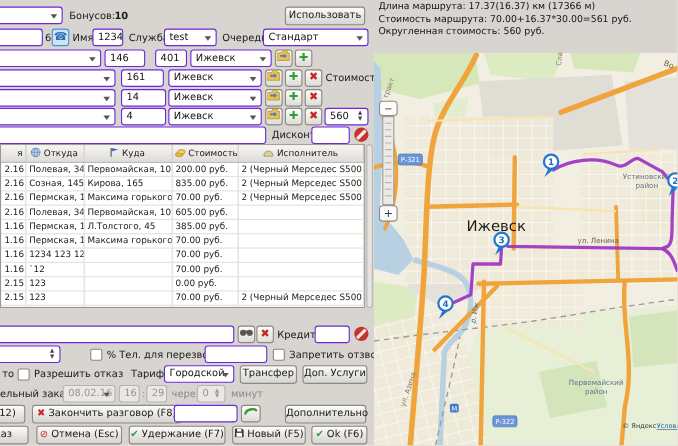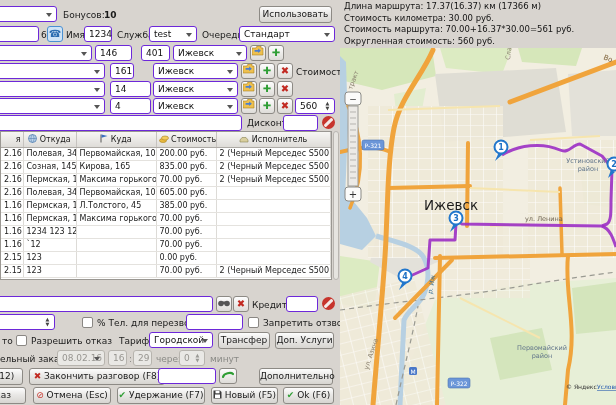--- a/index.html
+++ b/index.html
@@ -84,21 +84,21 @@
       <svg width="12" height="10" viewBox="0 0 12 10">
         <path d="M0,2 L4,2 L5,0 L9,0 L9,2 L11,2 L11,9 L0,9 Z" fill="#eec04f" stroke="#a8821e" stroke-width="0.6"></path>
         <path d="M4,6 L8,6 L8,4.5 L11,7 L8,9.5 L8,8 L4,8 Z" fill="#4a7fd0" transform="translate(-1,-1.5) scale(0.9)"></path>
         </svg></div>
     <div class="ibtn" style="left:268px; top:45px;">
       <span class="green-plus">✚</span></div>
 
     <div class="dd" style="left:-80px; top:63px; width:185px;">
       <span class="chev"></span>
       </div>
-    <div class="fld" style="left:110px; top:63px; width:24px;">161</div>
+    <div class="fld" style="left:110px; top:63px; width:39px;">161</div>
     <div class="dd" style="left:153px; top:63px; width:85px;">
       <span>Ижевск</span><span class="chev"></span></div>
     <div class="ibtn" style="left:241px; top:63px;">
       <svg width="12" height="10" viewBox="0 0 12 10">
         <path d="M0,2 L4,2 L5,0 L9,0 L9,2 L11,2 L11,9 L0,9 Z" fill="#eec04f" stroke="#a8821e" stroke-width="0.6"></path>
         <path d="M4,6 L8,6 L8,4.5 L11,7 L8,9.5 L8,8 L4,8 Z" fill="#4a7fd0" transform="translate(-1,-1.5) scale(0.9)"></path>
         </svg></div>
     <div class="ibtn" style="left:259px; top:63px;">
       <span class="green-plus">✚</span></div>
     <div class="ibtn" style="left:277px; top:63px;">
@@ -322,21 +322,20 @@
           <rect x="2.5" y="0.8" width="4" height="2.5" fill="#fff"></rect>
         </svg>
       <span>Новый (F5)</span></div>
     <div class="btn" style="left:283px; top:387px; width:51px;">
       <span class="green-check">✔</span> <span>Ok (F6)</span></div>
   </div>
 
   <div class="right">
     <div class="routeinfo">
       <div>Длина маршрута: 17.37(16.37) км (17366 м)</div>
-      <div>Стоимость километра: 30.00 руб.</div>
       <div>Стоимость маршрута: 70.00+16.37*30.00=561  руб.</div>
       <div>Округленная стоимость: 560 руб.</div>
     </div>
 
     <div class="mapwrap">
       <svg width="276" height="357" viewBox="0 0 276 357">
 
         <rect x="0" y="0" width="276" height="357" fill="#f2eee1"></rect>
 
         <g>

